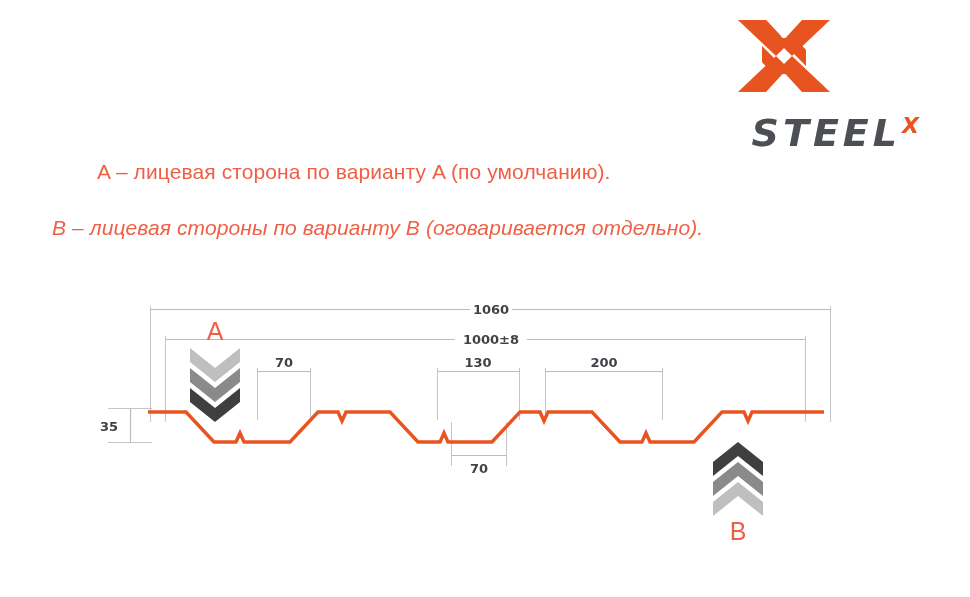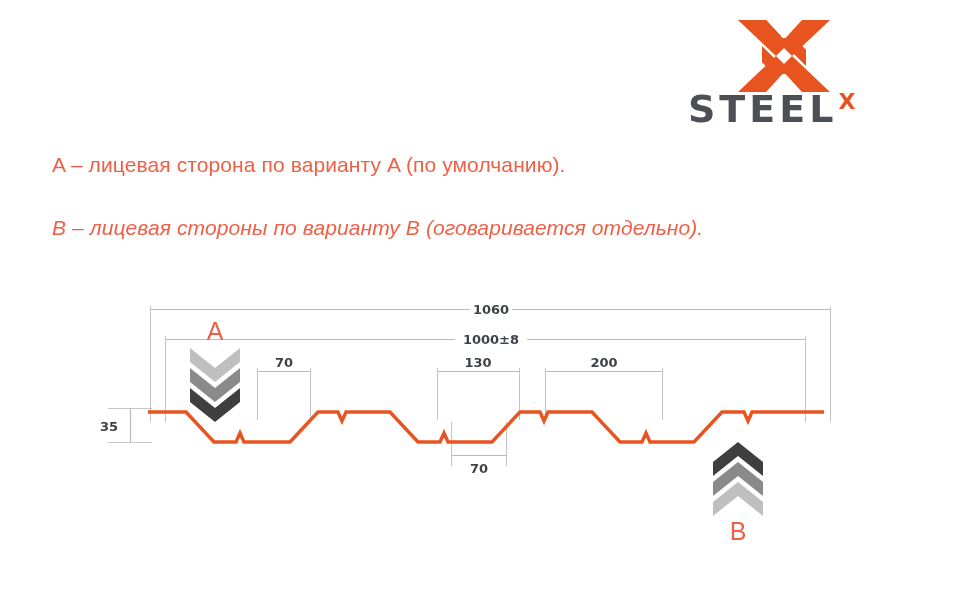--- a/index.html
+++ b/index.html
@@ -27,26 +27,27 @@
   #logo-mark {
     position: absolute;
     left: 48px;
     top: 0px;
     width: 96px;
     height: 76px;
   }
   #logo-wordmark {
     position: absolute;
     left: 0px;
-    top: 72px;
+    top: 96px;
     width: 230px;
     height: 40px;
     display: flex;
     align-items: baseline;
-    justify-content: flex-start;
+    justify-content: flex-end;
+    font-style: italic;
   }
   #logo-word-main {
     font-family: "DejaVu Sans", sans-serif;
     font-size: 38px;
     font-weight: 700;
     letter-spacing: 4px;
     color: #4c5055;
     line-height: 1;
   }
   #logo-word-sup {
@@ -64,21 +65,21 @@
   .caption {
     position: absolute;
     left: 52px;
     color: #ef5f46;
     font-family: "Liberation Sans", sans-serif;
     font-size: 21px;
     font-weight: 400;
     white-space: nowrap;
     letter-spacing: 0.1px;
   }
-  #caption-a { top: 153px; }
+  #caption-a { top: 160px; margin-left: 45px; }
   #caption-b { top: 216px; font-style: italic; }
 
   
   #drawing {
     position: absolute;
     left: 0;
     top: 270px;
     width: 888px;
     height: 300px;
   }

